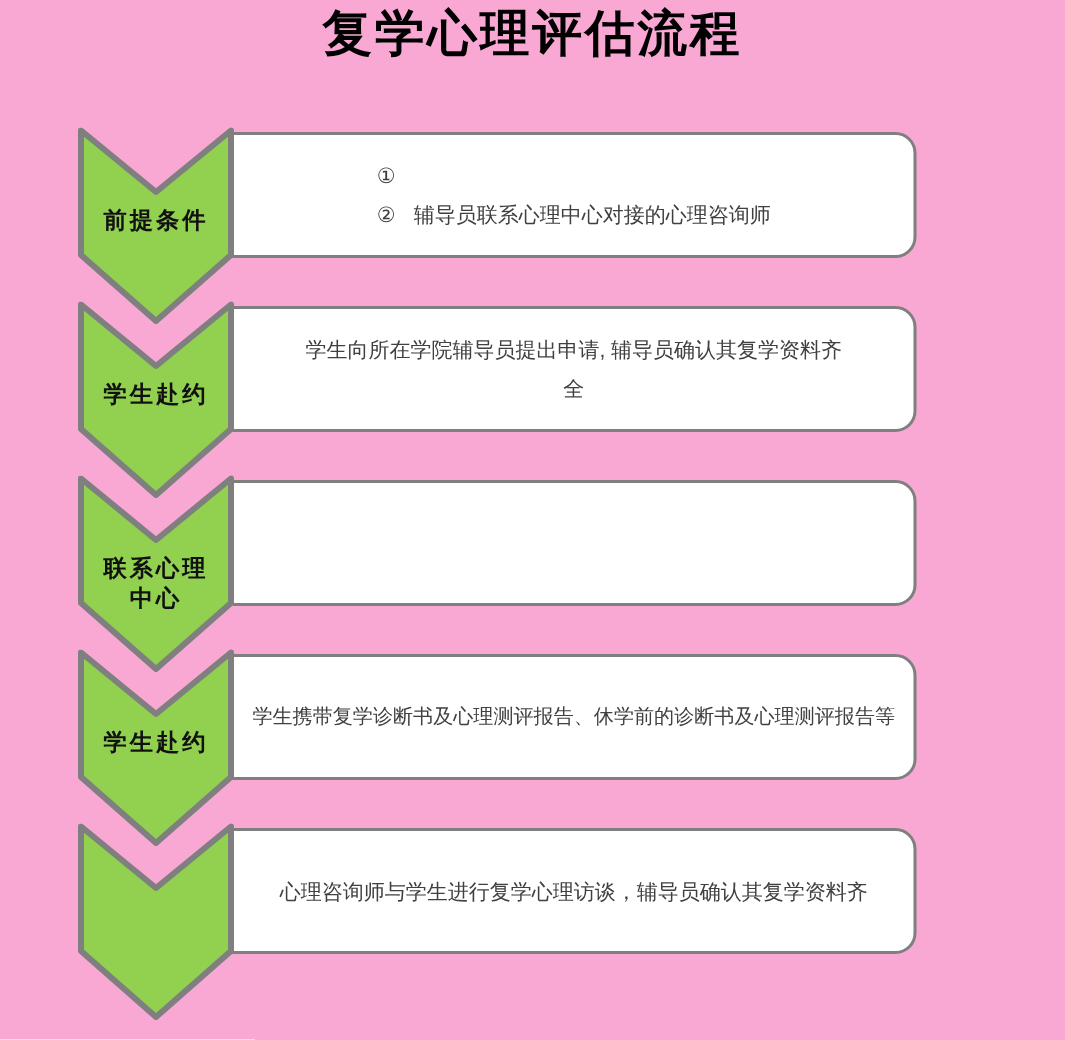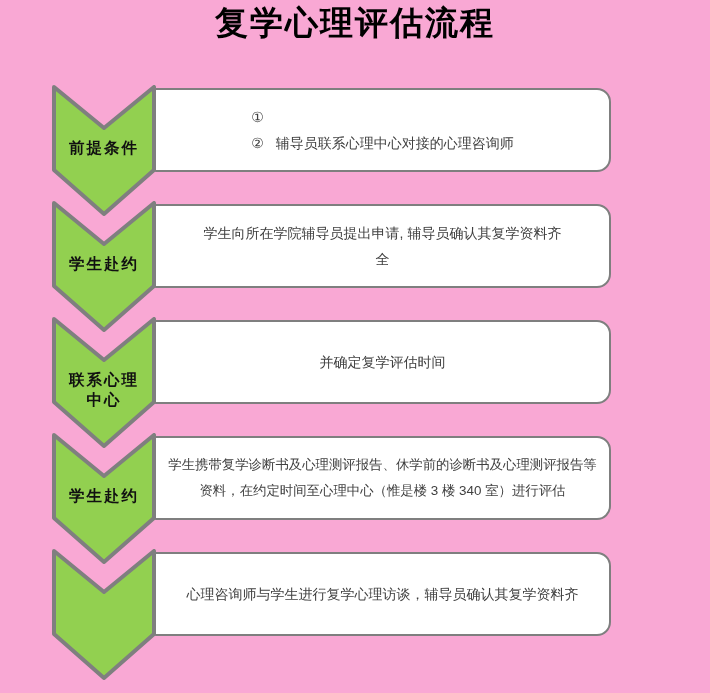--- a/index.html
+++ b/index.html
@@ -79,35 +79,33 @@
     <div class="chevron">
       <svg width="104" height="131" viewBox="0 0 104 131">
         <polygon points="2,2 52,43 102,2 102,85 52,129 2,85" style="fill:var(--chevron-fill);stroke:var(--outline);" stroke-width="4" stroke-linejoin="round"></polygon>
       </svg>
       <div class="label">学生赴约</div>
     </div>
   </div>
 
   <div class="step" style="top:320px">
     <div class="box">
-      <div class="line">并确定复学评估时间</div>
     </div>
     <div class="chevron">
       <svg width="104" height="131" viewBox="0 0 104 131">
         <polygon points="2,2 52,43 102,2 102,85 52,129 2,85" style="fill:var(--chevron-fill);stroke:var(--outline);" stroke-width="4" stroke-linejoin="round"></polygon>
       </svg>
       <div class="label">联系心理
 中心</div>
     </div>
   </div>
 
   <div class="step" style="top:436px">
     <div class="box small-text">
       <div class="line">学生携带复学诊断书及心理测评报告、休学前的诊断书及心理测评报告等</div>
-      <div class="line">资料，在约定时间至心理中心（惟是楼 3 楼 340 室）进行评估</div>
     </div>
     <div class="chevron">
       <svg width="104" height="131" viewBox="0 0 104 131">
         <polygon points="2,2 52,43 102,2 102,85 52,129 2,85" style="fill:var(--chevron-fill);stroke:var(--outline);" stroke-width="4" stroke-linejoin="round"></polygon>
       </svg>
       <div class="label">学生赴约</div>
     </div>
   </div>
 
   <div class="step" style="top:552px">

